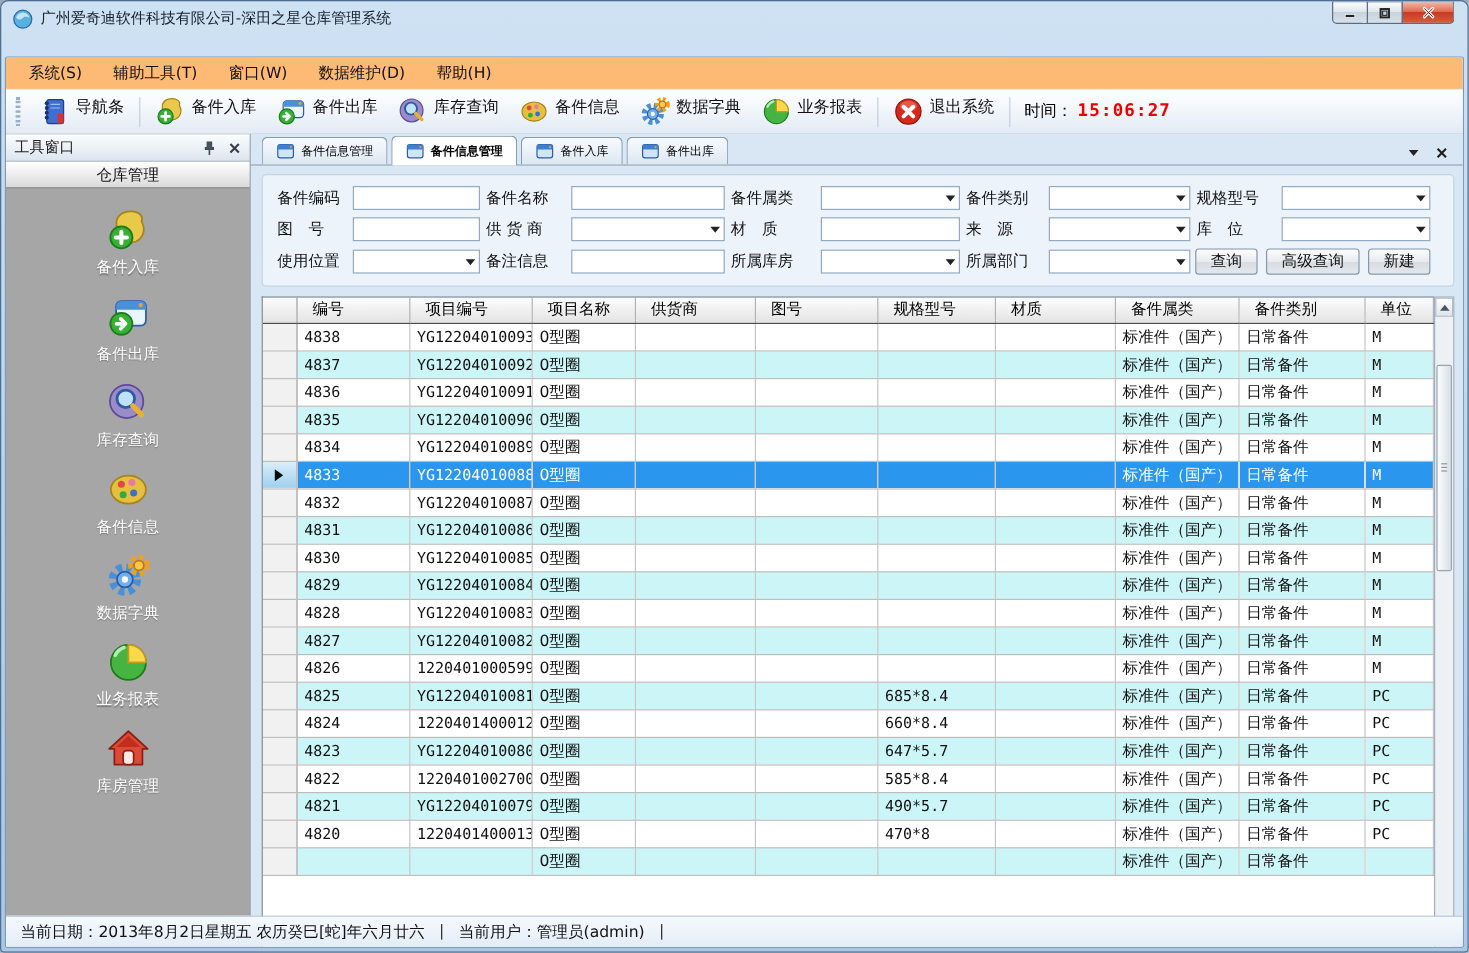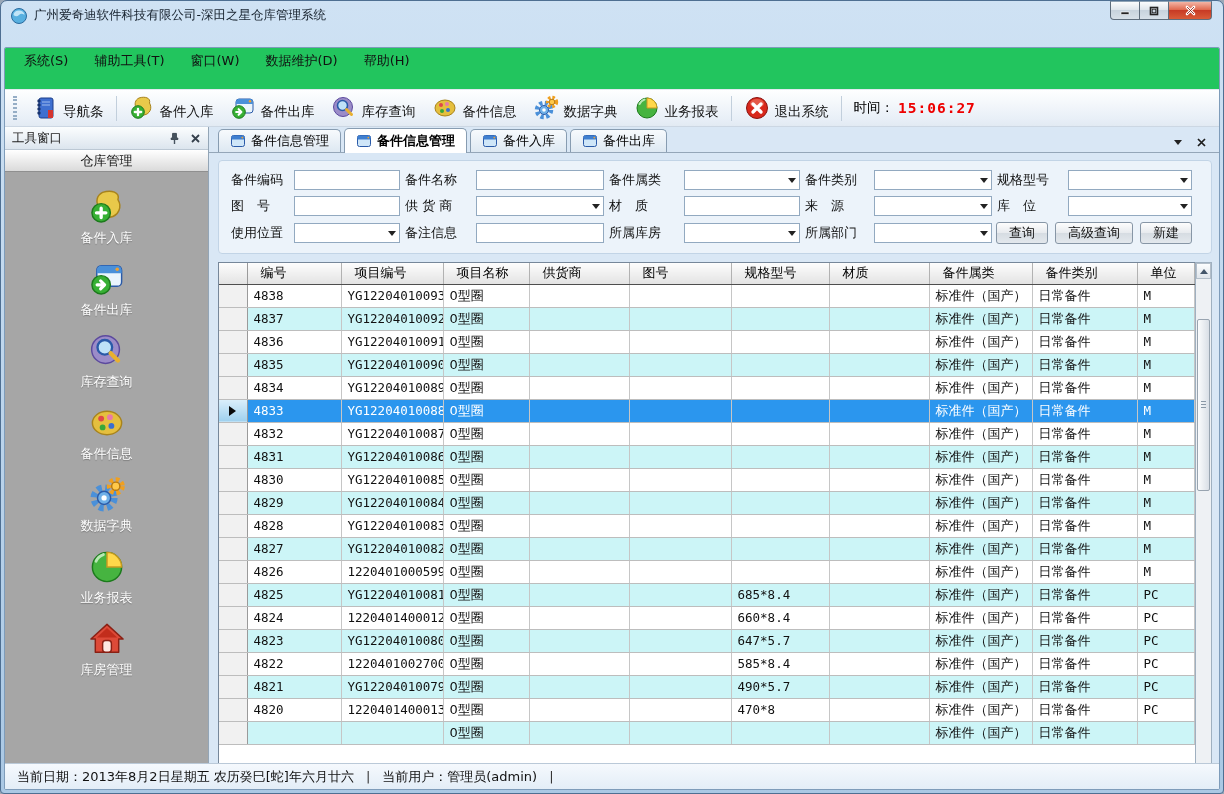--- a/index.html
+++ b/index.html
@@ -17,29 +17,29 @@
     background:linear-gradient(#fbfcfd,#dfe6ec 45%,#c6d2dc 46%,#d7e0e8);
     display:flex; align-items:center; justify-content:center; margin-left:-1px; }
   .win-btn:first-child { border-radius:0 0 0 4px; }
   .win-btn.close { width:44px; border-radius:0 0 4px 0;
     background:linear-gradient(#f3b5a5,#e06a50 45%,#c63823 46%,#d95c38); }
 
   .app { flex:1; display:flex; flex-direction:column; min-height:0;
     background:#f0f4f9; border:1px solid #7e9cba; border-radius:2px; overflow:hidden; }
 
   
-  .menubar { height:42px; background:#22c55e; border-bottom:1px solid #e3e9f0;
-    display:flex; align-items:flex-start; padding-left:6px; flex:0 0 auto; }
+  .menubar { height:27px; background:#fdba74; border-bottom:1px solid #e3e9f0;
+    display:flex; align-items:center; padding-left:6px; flex:0 0 auto; }
   .menu-item { padding:4px 13px; font-size:13px; color:#111; cursor:default; }
 
   
   .toolbar { height:37px; background:linear-gradient(#feffff,#e8eff7 80%,#e2eaf3);
     border-bottom:1px solid #ccd7e3; display:flex; align-items:center; padding:0 6px; flex:0 0 auto; }
   .tb-grip { width:4px; height:24px; border-left:2px dotted #96aec6; border-right:2px dotted #96aec6; margin:0 7px 0 2px; }
-  .tb-item { display:flex; align-items:flex-end; gap:5px; padding:3px 8px; font-size:13.5px; color:#111; cursor:default; }
+  .tb-item { display:flex; align-items:flex-start; gap:5px; padding:3px 8px; font-size:13.5px; color:#111; cursor:default; }
   .tb-item .icon svg { width:26px; height:26px; display:block; }
   .tb-sep { width:1px; height:25px; background:#c2cfdc; margin:0 4px; }
   .tb-time-label { font-size:13.5px; margin-left:8px; }
   .tb-time { color:#ee0000; font-weight:bold; font-size:14.5px; letter-spacing:1px; margin-left:4px;
     font-family:"DejaVu Sans Mono","Liberation Mono",monospace; }
 
   
   .main { flex:1; display:flex; min-height:0; }
   .sidebar { width:204px; flex:0 0 204px; display:flex; flex-direction:column;
     border-right:1px solid #93a5b6; background:#a6a6a6; }
@@ -51,21 +51,21 @@
     display:flex; align-items:center; justify-content:center; font-size:13px; color:#111; flex:0 0 auto; }
   .sb-body { flex:1; display:flex; flex-direction:column; align-items:center; padding-top:16px; overflow:hidden; }
   .sb-item { display:flex; flex-direction:column; align-items:center; margin-bottom:13px; cursor:default; }
   .sb-item .icon svg { width:38px; height:38px; display:block; }
   .sb-label { color:#fff; font-size:13px; margin-top:3px; text-shadow:0 1px 1px rgba(0,0,0,.3); }
 
   
   .content { flex:1; display:flex; flex-direction:column; min-width:0; background:#d9e7f5; }
   .tabstrip { height:26px; flex:0 0 auto; display:flex; align-items:flex-end; padding-left:9px;
     border-bottom:1px solid #94a6b8; position:relative; }
-  .tab { display:flex; align-items:center; gap:5px; height:23px; padding:0 11px; font-size:13px;
+  .tab { display:flex; align-items:center; gap:5px; height:23px; padding:0 11px; font-size:10px;
     border:1px solid #879cb1; border-bottom:none; border-radius:5px 5px 0 0;
     background:linear-gradient(#f7fafd,#dde8f2); margin-right:3px; cursor:default; }
   .tab .icon svg { width:16px; height:16px; display:block; }
   .tab.active { background:#ffffff; font-weight:bold; height:25px; margin-bottom:-1px; }
   .tab-controls { position:absolute; right:12px; top:6px; display:flex; gap:14px; align-items:center; }
   .tri-down-s { width:0; height:0; border-left:4px solid transparent; border-right:4px solid transparent; border-top:5px solid #222; }
 
   
   .panel { flex:1; display:flex; flex-direction:column; padding:7px 7px 0 9px; min-height:0; }
   .form-card { background:#ecf3fa; border:1px solid #c2d4e6; border-radius:4px;

